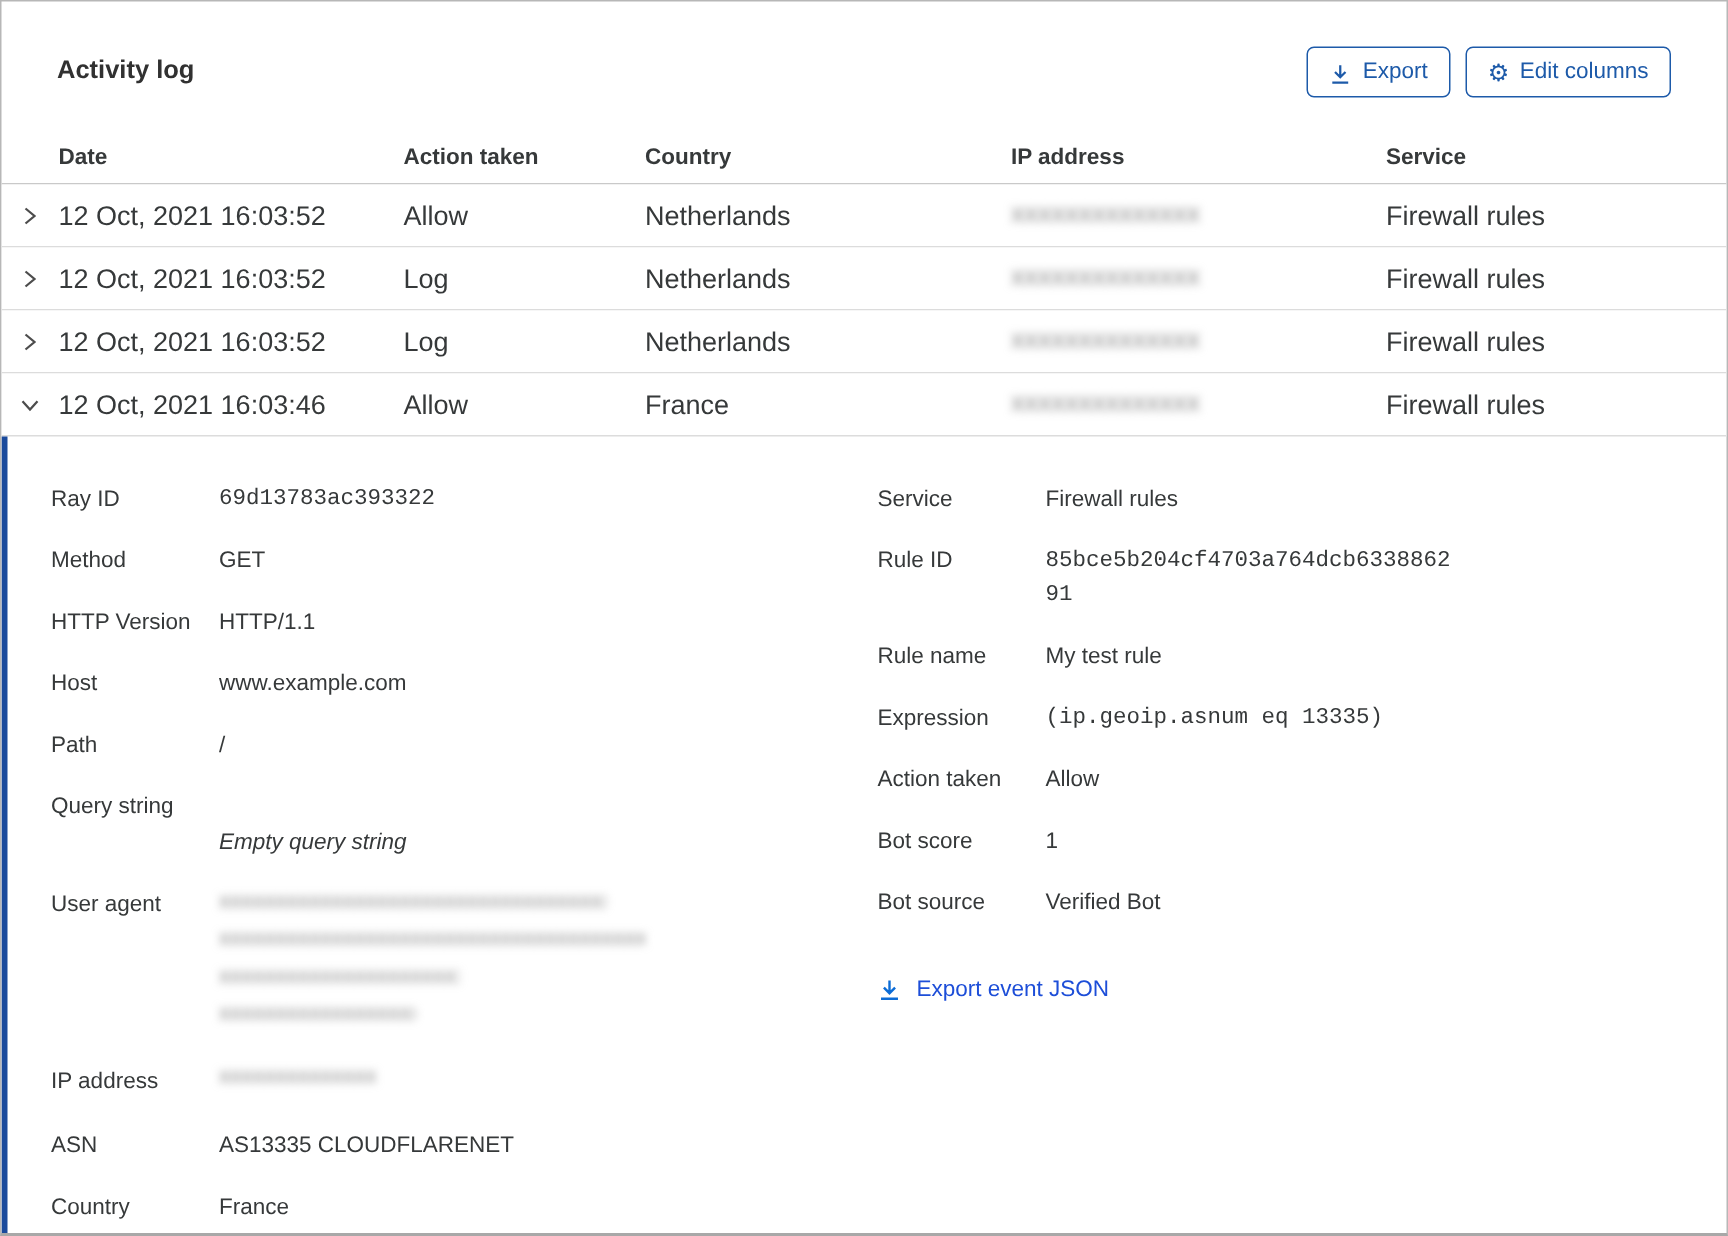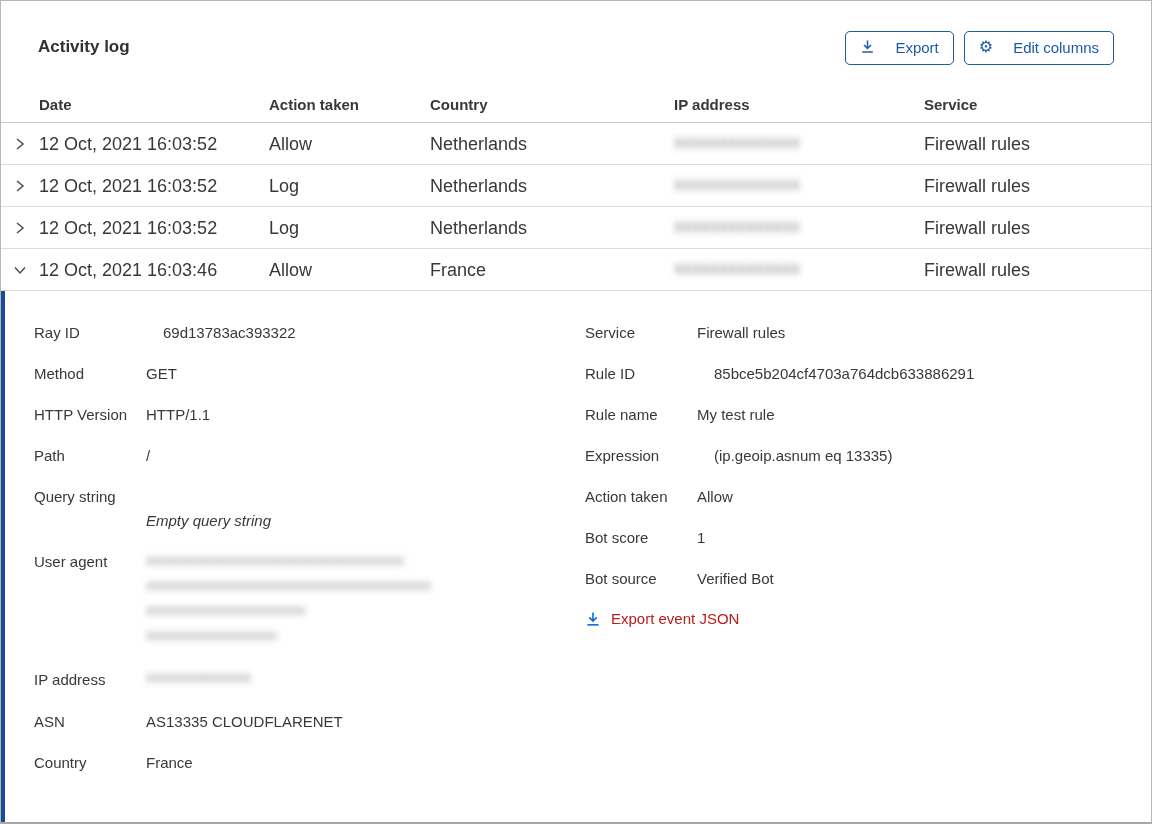--- a/index.html
+++ b/index.html
@@ -31,22 +31,22 @@
   }
   .page-title {
     font-size: 17px;
     font-weight: 700;
     color: #313131;
     padding-top: 6px;
   }
   .actions { display: flex; gap: 10px; }
   .btn {
     display: inline-flex;
-    align-items: flex-start;
-    gap: 20px;
+    align-items: flex-end;
+    gap: 7px;
     background: #fff;
     border: 1px solid #1d5aa9;
     color: #1d5aa9;
     border-radius: 5px;
     padding: 7px 14px;
     font-family: "Liberation Sans", sans-serif;
     font-size: 15px;
     line-height: 18px;
     cursor: pointer;
     white-space: nowrap;
@@ -118,41 +118,40 @@
     font-weight: 400;
     color: #36393a;
     line-height: 23px;
   }
   .field .val {
     font-size: 15px;
     color: #36393a;
     line-height: 23px;
   }
   .mono {
-    font-family: Liberation Sans, sans-serif;
+    font-family: Liberation Mono, monospace;
     font-size: 15px;
     color: #666;
-    margin-left: 17px;
   }
   .mono-wrap {
     width: 275px;
     word-break: break-all;
     line-height: 26px;
   }
   .italic { font-style: italic; margin-top: 24px; }
   .ua-lines .blur { display: block; height: 20px; line-height: 20px; margin-bottom: 5px; }
   .export-link {
     display: inline-flex;
     align-items: center;
     gap: 10px;
-    color: #b91c1c;
+    color: #1d4ed8;
     font-size: 15px;
     cursor: pointer;
     text-decoration: none;
-    margin-top: 2px;
+    margin-top: 20px;
   }
 </style>
 </head>
 <body>
 
 <div class="frame">
 
   <div class="topbar">
     <div class="page-title">Activity log</div>
     <div class="actions">
@@ -250,20 +249,24 @@
       </div>
       <div class="field">
         <span class="lab">Method</span>
         <span class="val">GET</span>
       </div>
       <div class="field">
         <span class="lab">HTTP Version</span>
         <span class="val">HTTP/1.1</span>
       </div>
       <div class="field">
+        <span class="lab">Host</span>
+        <span class="val">www.example.com</span>
+      </div>
+      <div class="field">
         <span class="lab">Path</span>
         <span class="val">/</span>
       </div>
       <div class="field">
         <span class="lab">Query string</span>
         <span class="val italic">Empty query string</span>
       </div>
       <div class="field">
         <span class="lab">User agent</span>
         <div class="val ua-lines">

